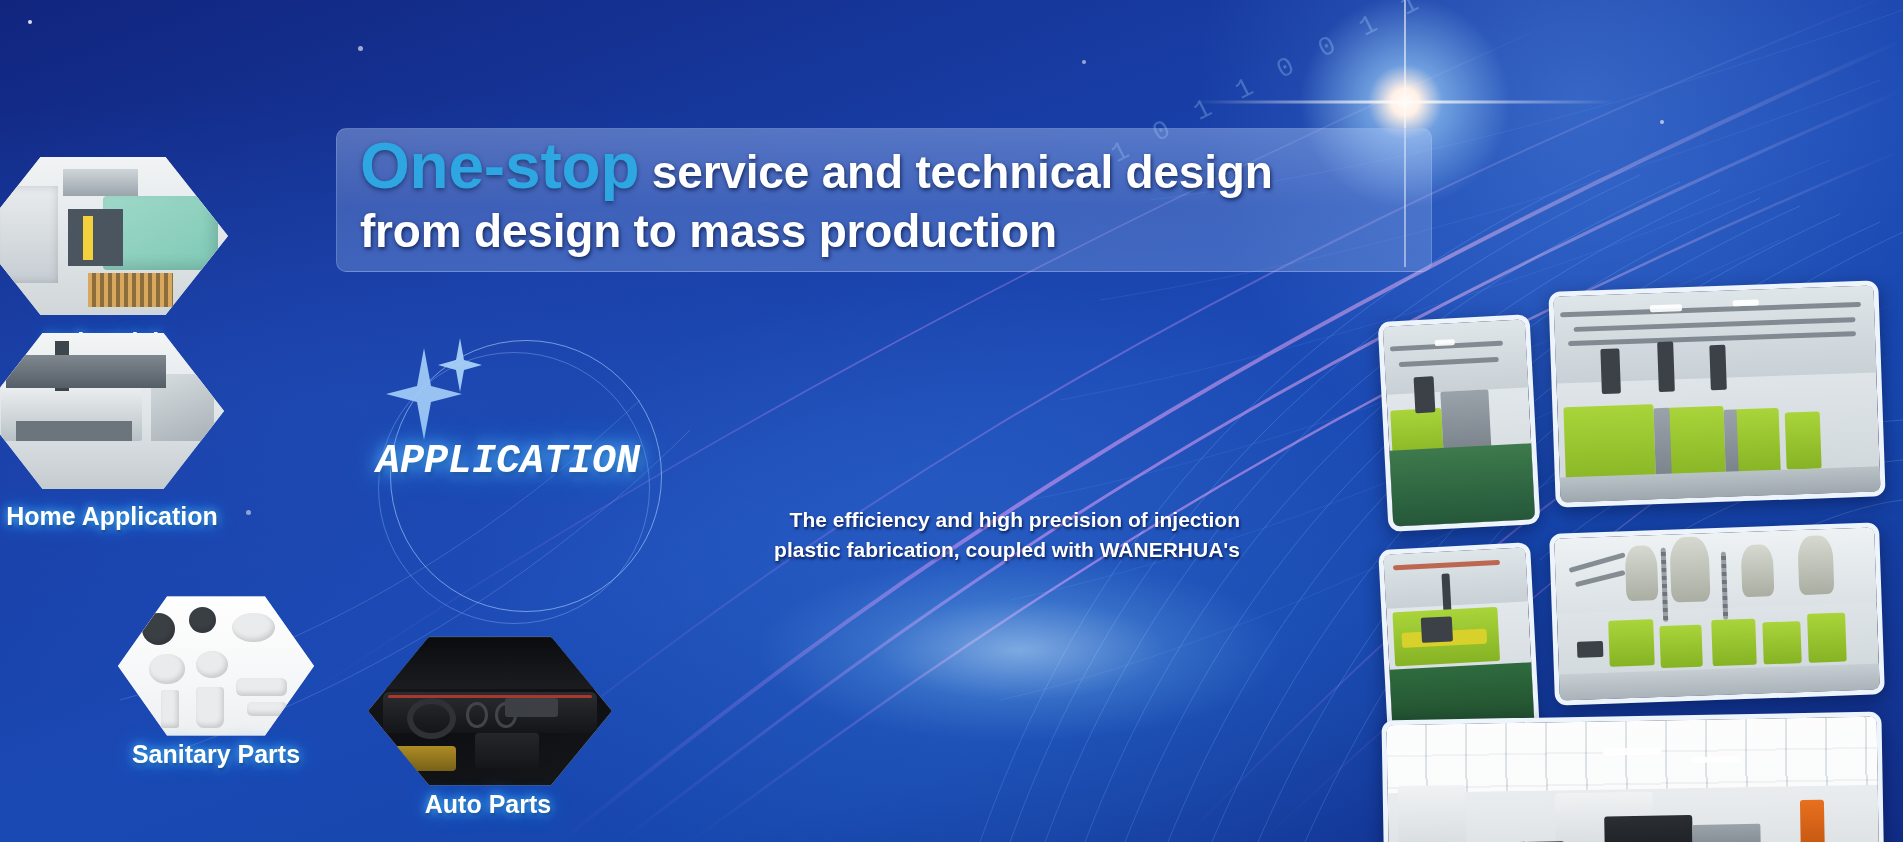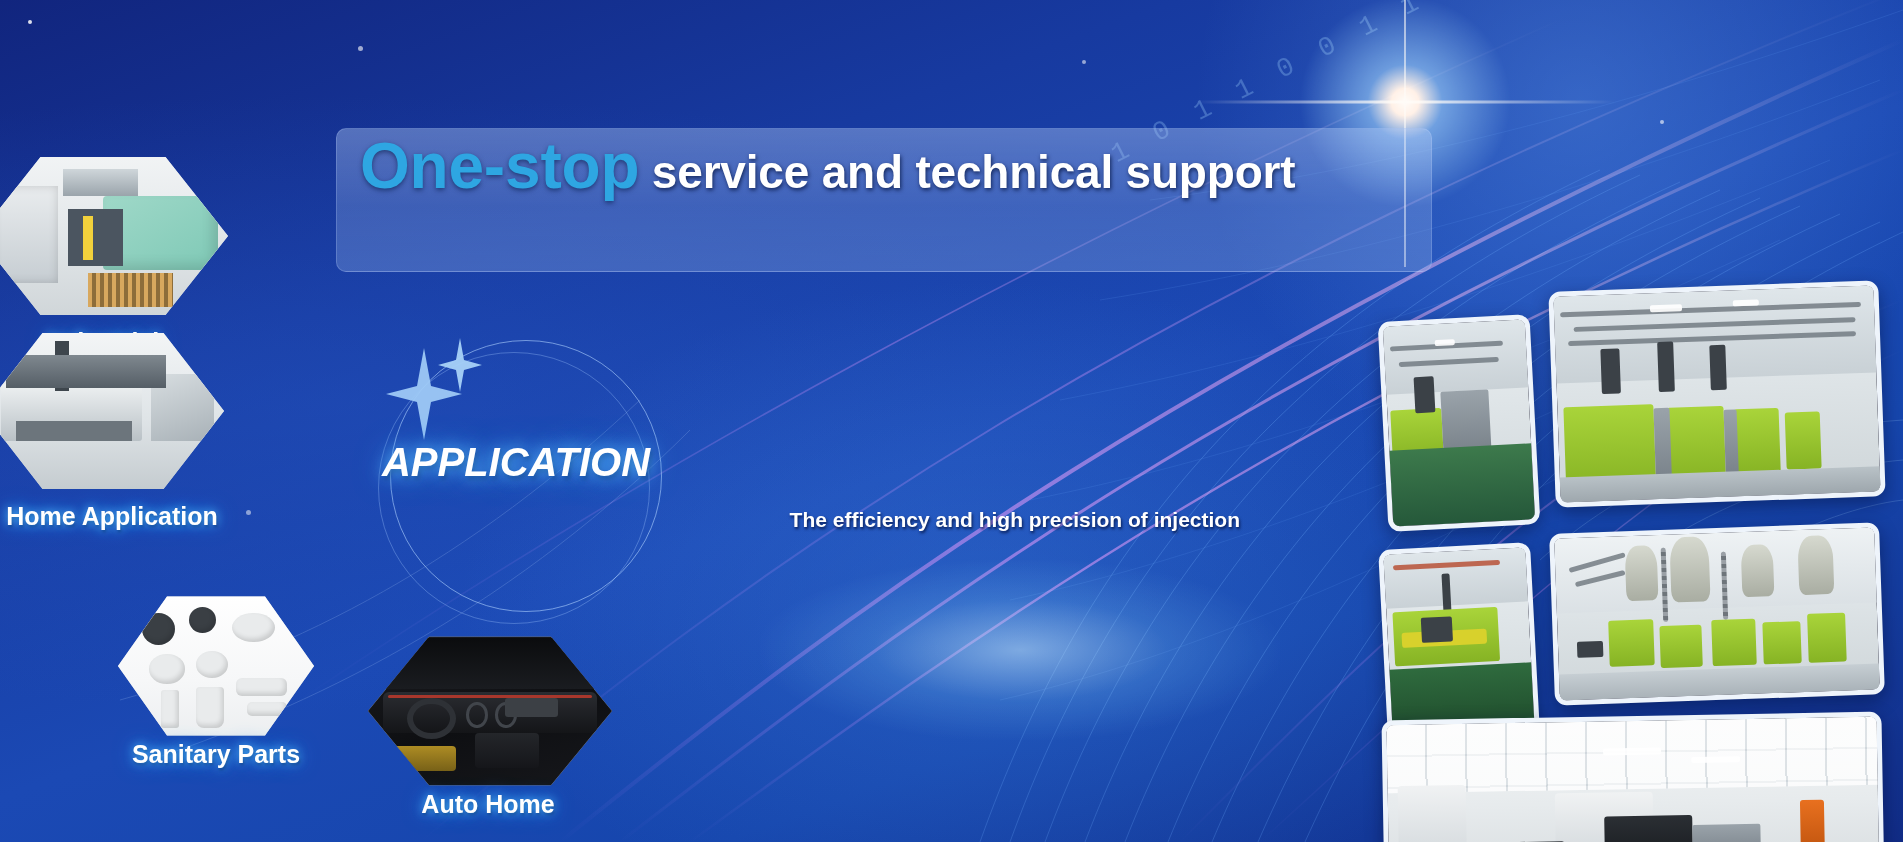--- a/index.html
+++ b/index.html
@@ -70,21 +70,21 @@
     position:absolute;left:378px;top:352px;width:272px;height:272px;border-radius:50%;
     border:1.4px solid rgba(160,200,255,.34);
   }
   .sparkle{position:absolute;}
   .af-title{
     position:absolute;left:376px;top:440px;width:280px;
     font-style:italic;font-weight:bold;font-size:40px;color:#ffffff;
     text-shadow:0 0 16px rgba(90,190,255,.95),0 0 30px rgba(60,160,255,.8),2px 3px 4px rgba(0,30,90,.6);
     line-height:1.12;
   }
-  .af-l1{display:block;text-align:center;}
+  .af-l1{display:block;text-align:left;font-family:Liberation Mono, monospace;}
   .af-l2{display:block;text-align:right;padding-right:12px;}
 
   
   .para{
     position:absolute;left:620px;top:505px;width:620px;
     font-size:21px;font-weight:bold;color:#ffffff;line-height:1.42;
     text-shadow:1px 2px 3px rgba(0,15,60,.85);
   }
   .para div{white-space:nowrap;text-align:right;}
 
@@ -257,40 +257,42 @@
 
   <div class="dot" style="left:28px;top:20px;width:4px;height:4px;"></div>
   <div class="dot" style="left:358px;top:46px;width:5px;height:5px;opacity:.6;"></div>
   <div class="dot" style="left:1082px;top:60px;width:4px;height:4px;opacity:.55;"></div>
   <div class="dot" style="left:246px;top:510px;width:5px;height:5px;opacity:.5;"></div>
   <div class="dot" style="left:1660px;top:120px;width:4px;height:4px;opacity:.6;"></div>
 
   <div class="headline-panel"></div>
   <div class="headline">
     <div class="hl-line hl-1">
-      <span class="hl-accent">One-stop</span><span class="hl-rest"> service and technical support</span>
-    </div>
+      <span class="hl-accent">One-stop</span><span class="hl-rest"> service and technical design</span>
+    </div>
+    <div class="hl-line hl-2">from design to mass production</div>
   </div>
 
   <div class="af-ring"></div>
   <div class="af-ring2"></div>
 
   <svg class="sparkle" style="left:386px;top:348px;" width="76" height="92" viewBox="0 0 76 92">
     <path d="M38,0 L45,38 L76,46 L45,54 L38,92 L31,54 L0,46 L31,38 Z" fill="#9ec9f5" opacity=".95"></path>
   </svg>
   <svg class="sparkle" style="left:438px;top:338px;" width="44" height="54" viewBox="0 0 44 54">
     <path d="M22,0 L26,22 L44,27 L26,32 L22,54 L18,32 L0,27 L18,22 Z" fill="#a8d2f8" opacity=".95"></path>
   </svg>
 
   <div class="af-title">
     <span class="af-l1">APPLICATION</span>
   </div>
 
   <div class="para">
     <div>The efficiency and high precision of injection</div>
+    <div>plastic fabrication, coupled with WANERHUA's</div>
   </div>
 
   <div class="hexcard" style="left:-22px;top:152px;width:250px;height:168px;">
     <div class="hex">
       <div class="ph ph-industrial">
         <div class="mi-a"></div>
           <div class="mi-b"></div>
           <div class="mi-c"></div>
         <div class="mi-d"></div>
           <div class="mi-e"></div>
@@ -335,21 +337,21 @@
         <div class="ca-red"></div>
         <div class="ca-wheel"></div>
         <div class="ca-gauge" style="left:40%;"></div>
         <div class="ca-gauge" style="left:52%;"></div>
         <div class="ca-screen"></div>
         <div class="ca-console"></div>
         <div class="ca-yellow"></div>
       </div>
     </div>
   </div>
-  <div class="hexlabel" style="left:366px;top:790px;width:244px;">Auto Home</div>
+  <div class="hexlabel" style="left:366px;top:790px;width:244px;">Auto Parts</div>
 
   <div class="pcard" style="left:1383px;top:318px;width:152px;height:210px;transform:rotate(-3deg);">
     <div class="inner">
       <div class="fac">
         <div class="ceil"></div>
         <div class="pipe" style="left:4%;top:10%;width:80%;"></div>
         <div class="pipe" style="left:10%;top:18%;width:70%;"></div>
         <div class="green" style="left:2%;top:42%;width:36%;height:26%;"></div>
         <div class="grey" style="left:38%;top:34%;width:34%;height:34%;"></div>
         <div class="dark" style="left:20%;top:26%;width:14%;height:18%;"></div>

